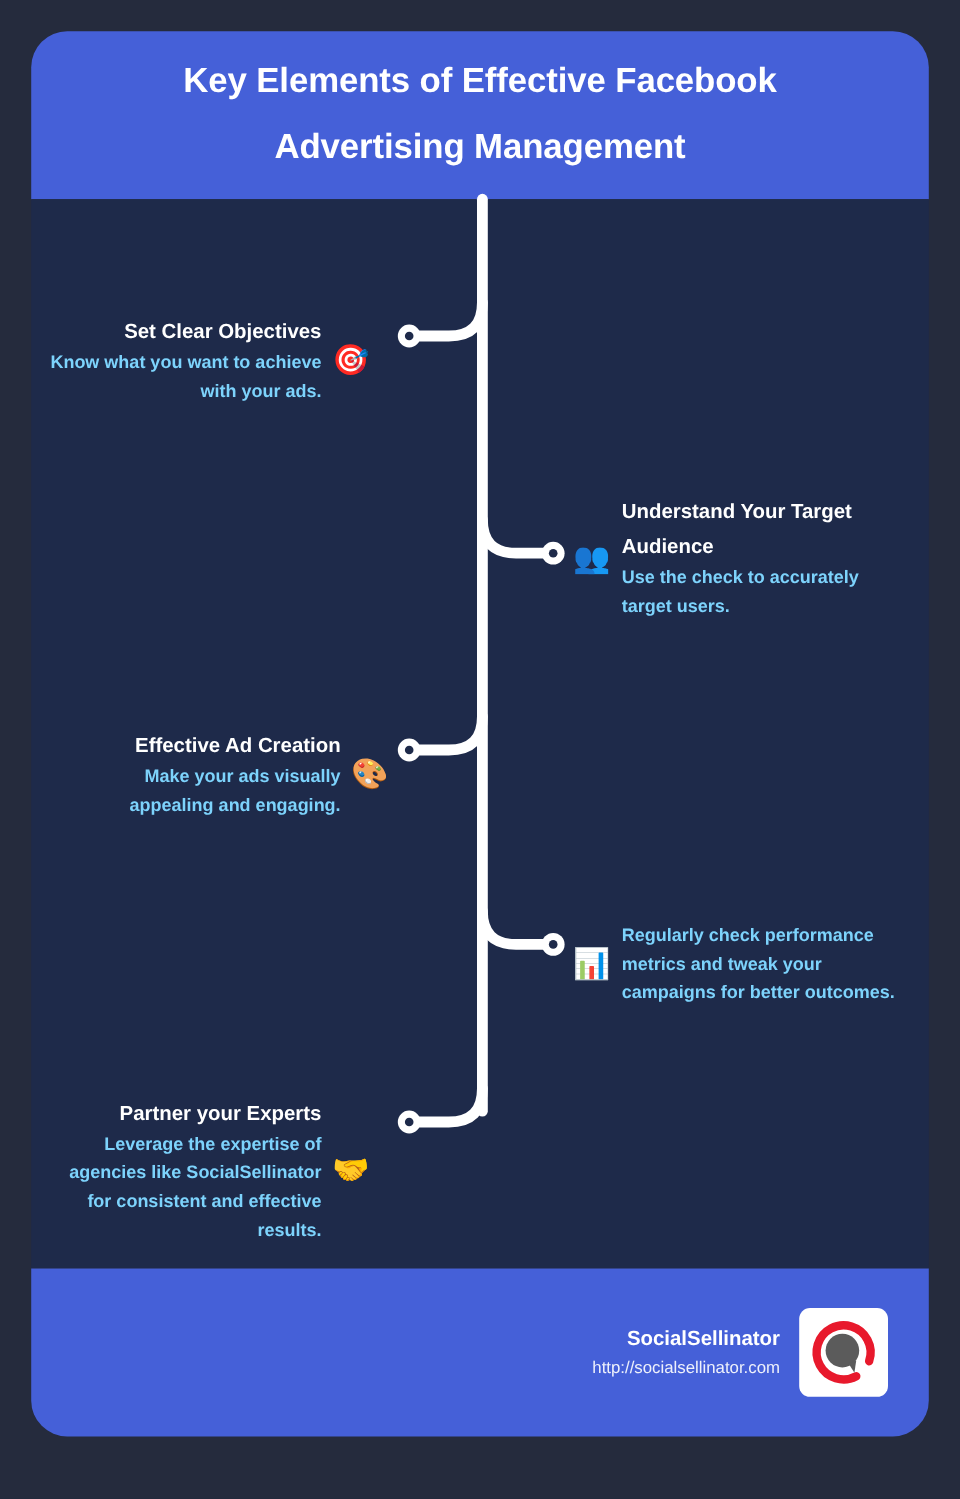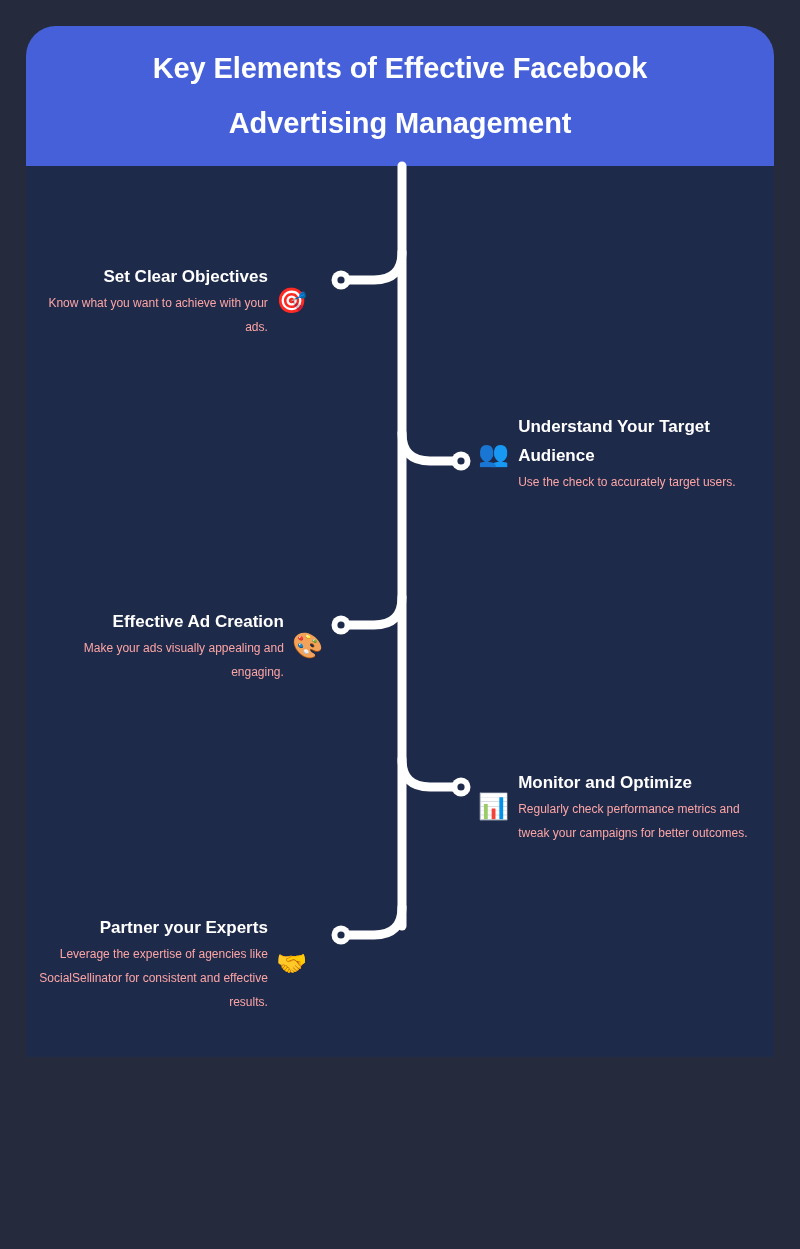--- a/index.html
+++ b/index.html
@@ -83,24 +83,24 @@
 
   .item-text { display: block; }
 
   .item-title {
     color: #ffffff;
     font-size: 17px;
     font-weight: bold;
     line-height: 29px;
   }
   .item-desc {
-    color: #fca5a5;
-    font-size: 12px;
+    color: #7dd3fc;
+    font-size: 15px;
     line-height: 24px;
-    font-weight: normal;
+    font-weight: bold;
   }
 
   .item-emoji {
     font-size: 25px;
     line-height: 29px;
     flex: 0 0 auto;
   }
   .item.left .item-emoji { margin-left: 9px; }
   .item.right .item-emoji { margin-right: 9px; }
 
@@ -216,27 +216,41 @@
     <div class="item-text">
       <div class="item-title">Effective Ad Creation</div>
       <div class="item-desc">Make your ads visually appealing and engaging.</div>
     </div>
     <div class="item-emoji">🎨</div>
   </div>
 
   <div class="item right" id="item-4">
     <div class="item-emoji">📊</div>
     <div class="item-text">
-      <div class="item-title">Monitor and Optimize</div>
       <div class="item-desc">Regularly check performance metrics and tweak your campaigns for better outcomes.</div>
     </div>
   </div>
 
   <div class="item left" id="item-5">
     <div class="item-text">
       <div class="item-title">Partner your Experts</div>
       <div class="item-desc">Leverage the expertise of agencies like SocialSellinator for consistent and effective results.</div>
     </div>
     <div class="item-emoji">🤝</div>
   </div>
 
+  <div class="footer">
+    <div class="footer-text">
+      <div class="footer-brand">SocialSellinator</div>
+      <div class="footer-url">http://socialsellinator.com</div>
+    </div>
+    <div class="footer-logo">
+      <svg width="60" height="60" viewBox="0 0 60 60">
+
+        <circle cx="30" cy="30" r="22.5" fill="none" stroke="#e8192c" stroke-width="7" stroke-linecap="round" stroke-dasharray="124 18" transform="rotate(62 30 30)"></circle>
+
+        <circle cx="29" cy="28.5" r="14" fill="#5b5b5b"></circle>
+        <path d="M34,39 L39,47 L40.5,37 Z" fill="#5b5b5b"></path>
+      </svg>
+    </div>
+  </div>
 
 </div>
 
 </body></html>

